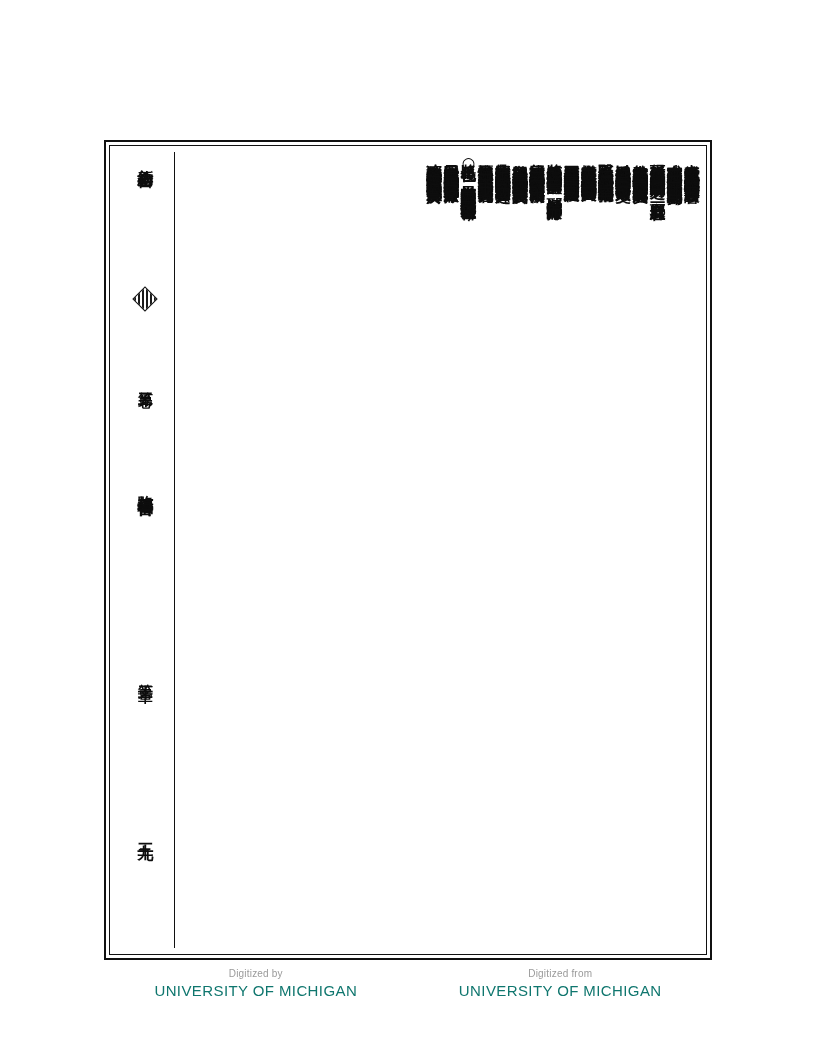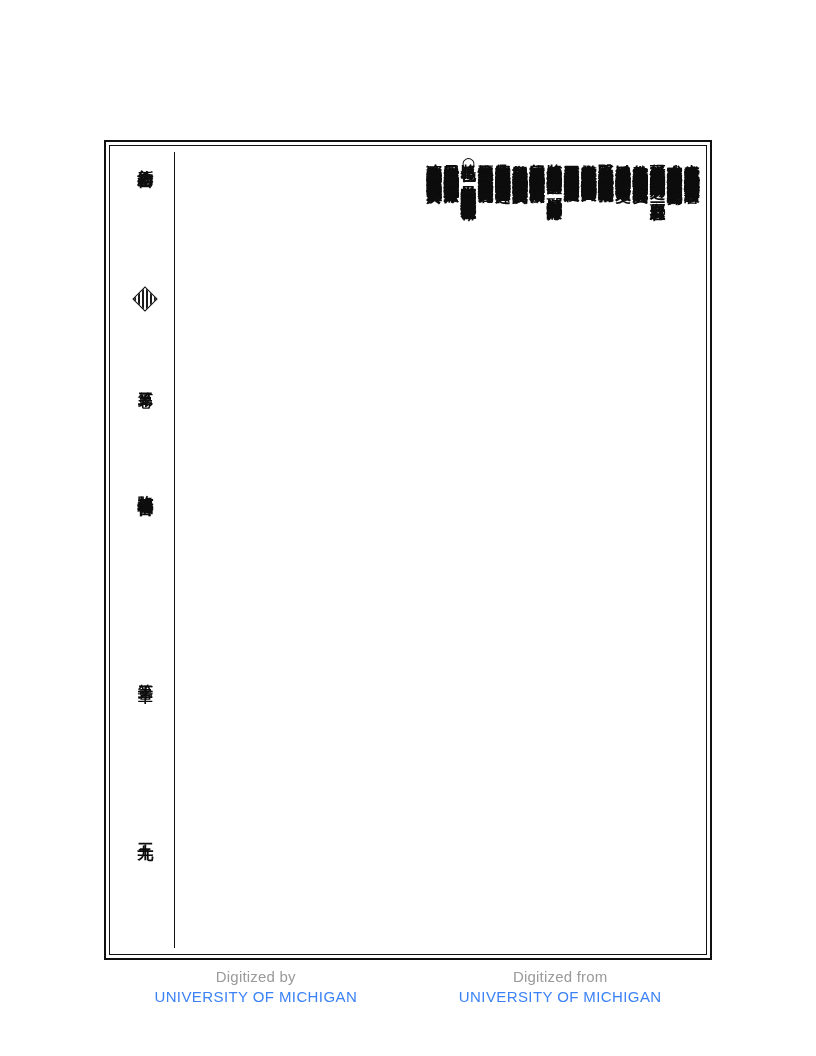--- a/index.html
+++ b/index.html
@@ -120,28 +120,28 @@
     text-align: center;
     color: #9a9a9a;
     font-family: "Liberation Sans", sans-serif;
   }
   .foot-cell {
     display: inline-block;
     vertical-align: top;
     width: 300px;
   }
   .foot-small {
-    font-size: 15px;
+    font-size: 10px;
     letter-spacing: 0.2px;
     margin-bottom: 3px;
   }
   .foot-big {
     font-size: 15px;
     letter-spacing: 0.4px;
-    color: #3b82f6;
+    color: #0f766e;
   }
 </style>
 </head>
 <body>
 
 <div id="scan">
   <div class="frame-outer"></div>
   <div class="frame-inner"></div>
 
   <div id="textblock">

